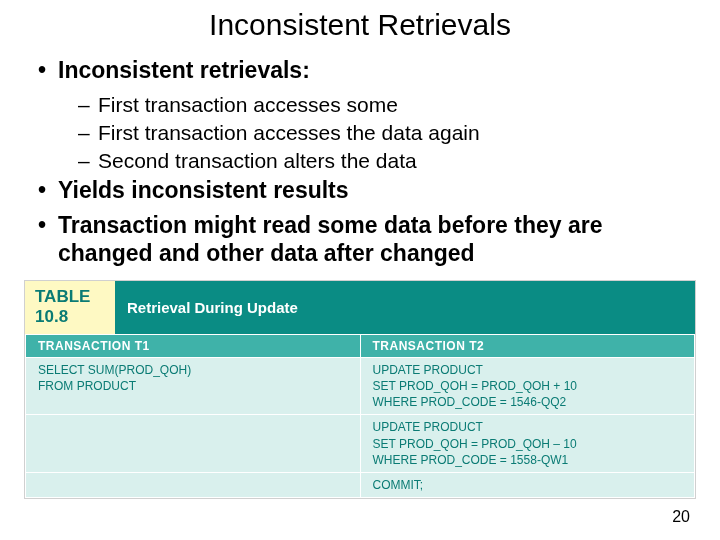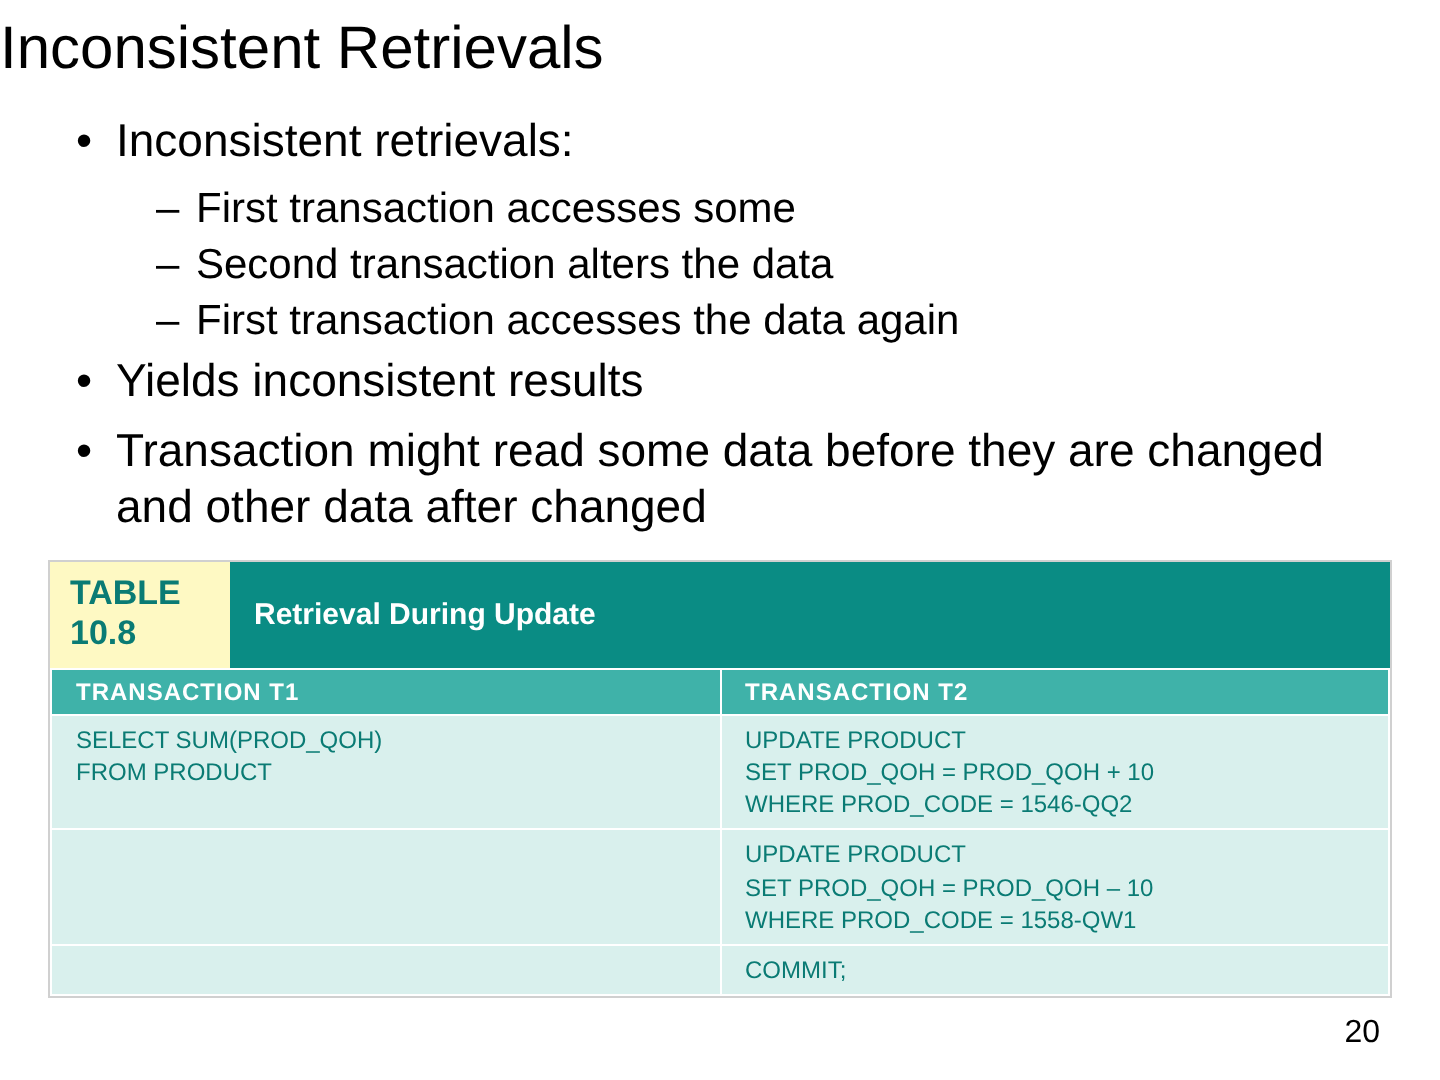--- a/index.html
+++ b/index.html
@@ -13,33 +13,35 @@
     overflow: hidden;
   }
   .slide {
     width: 720px;
     height: 540px;
     position: relative;
     padding: 8px 0 0 0;
   }
   .title {
     font-size: 30px;
+    text-align: center;
     font-weight: 400;
     color: #000;
     margin-bottom: 14px;
   }
   .content {
     padding: 0 36px 0 36px;
   }
   .b1 {
     font-size: 23px;
     margin-bottom: 6px;
     padding-left: 22px;
     position: relative;
     line-height: 1.25;
+    font-weight: bold;
   }
   .b1::before {
     content: "•";
     position: absolute;
     left: 2px;
     top: 0;
   }
   .b2 {
     font-size: 21px;
     padding-left: 62px;
@@ -120,22 +122,22 @@
 </style>
 </head>
 <body>
 
 <div class="slide">
   <h1 class="title">Inconsistent Retrievals</h1>
 
   <div class="content">
     <div class="b1">Inconsistent retrievals:</div>
     <div class="b2">First transaction accesses some</div>
+    <div class="b2">First transaction accesses the data again</div>
     <div class="b2">Second transaction alters the data</div>
-    <div class="b2">First transaction accesses the data again</div>
     <div class="b1">Yields inconsistent results</div>
     <div class="b1">Transaction might read some data before they are changed and other data after changed</div>
   </div>
 
   <div class="table-wrap">
     <div class="table-title-row">
       <div class="table-label">TABLE
 10.8</div>
       <div class="table-caption">Retrieval During Update</div>
     </div>

